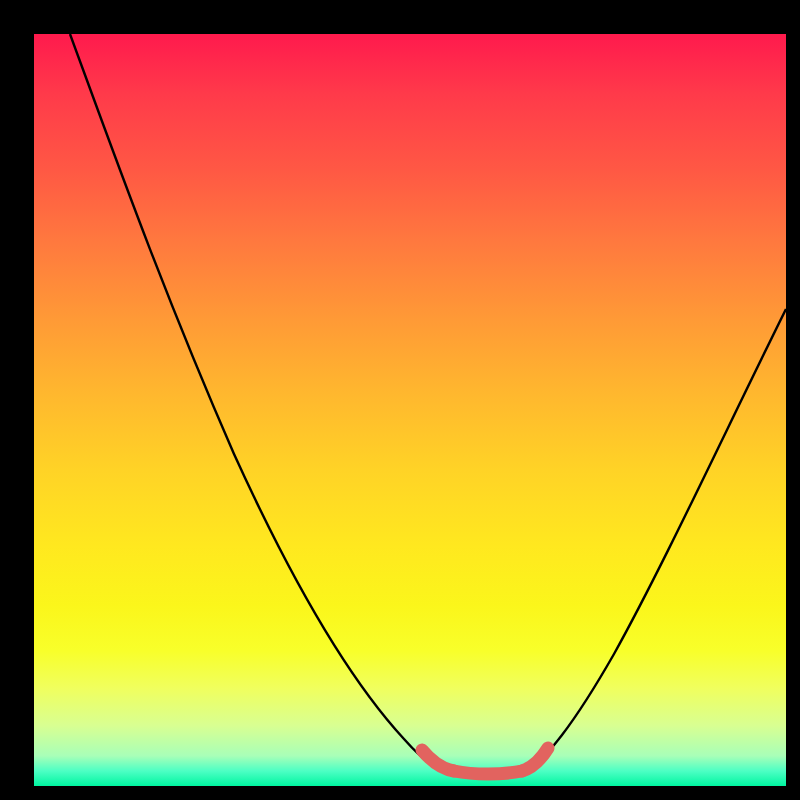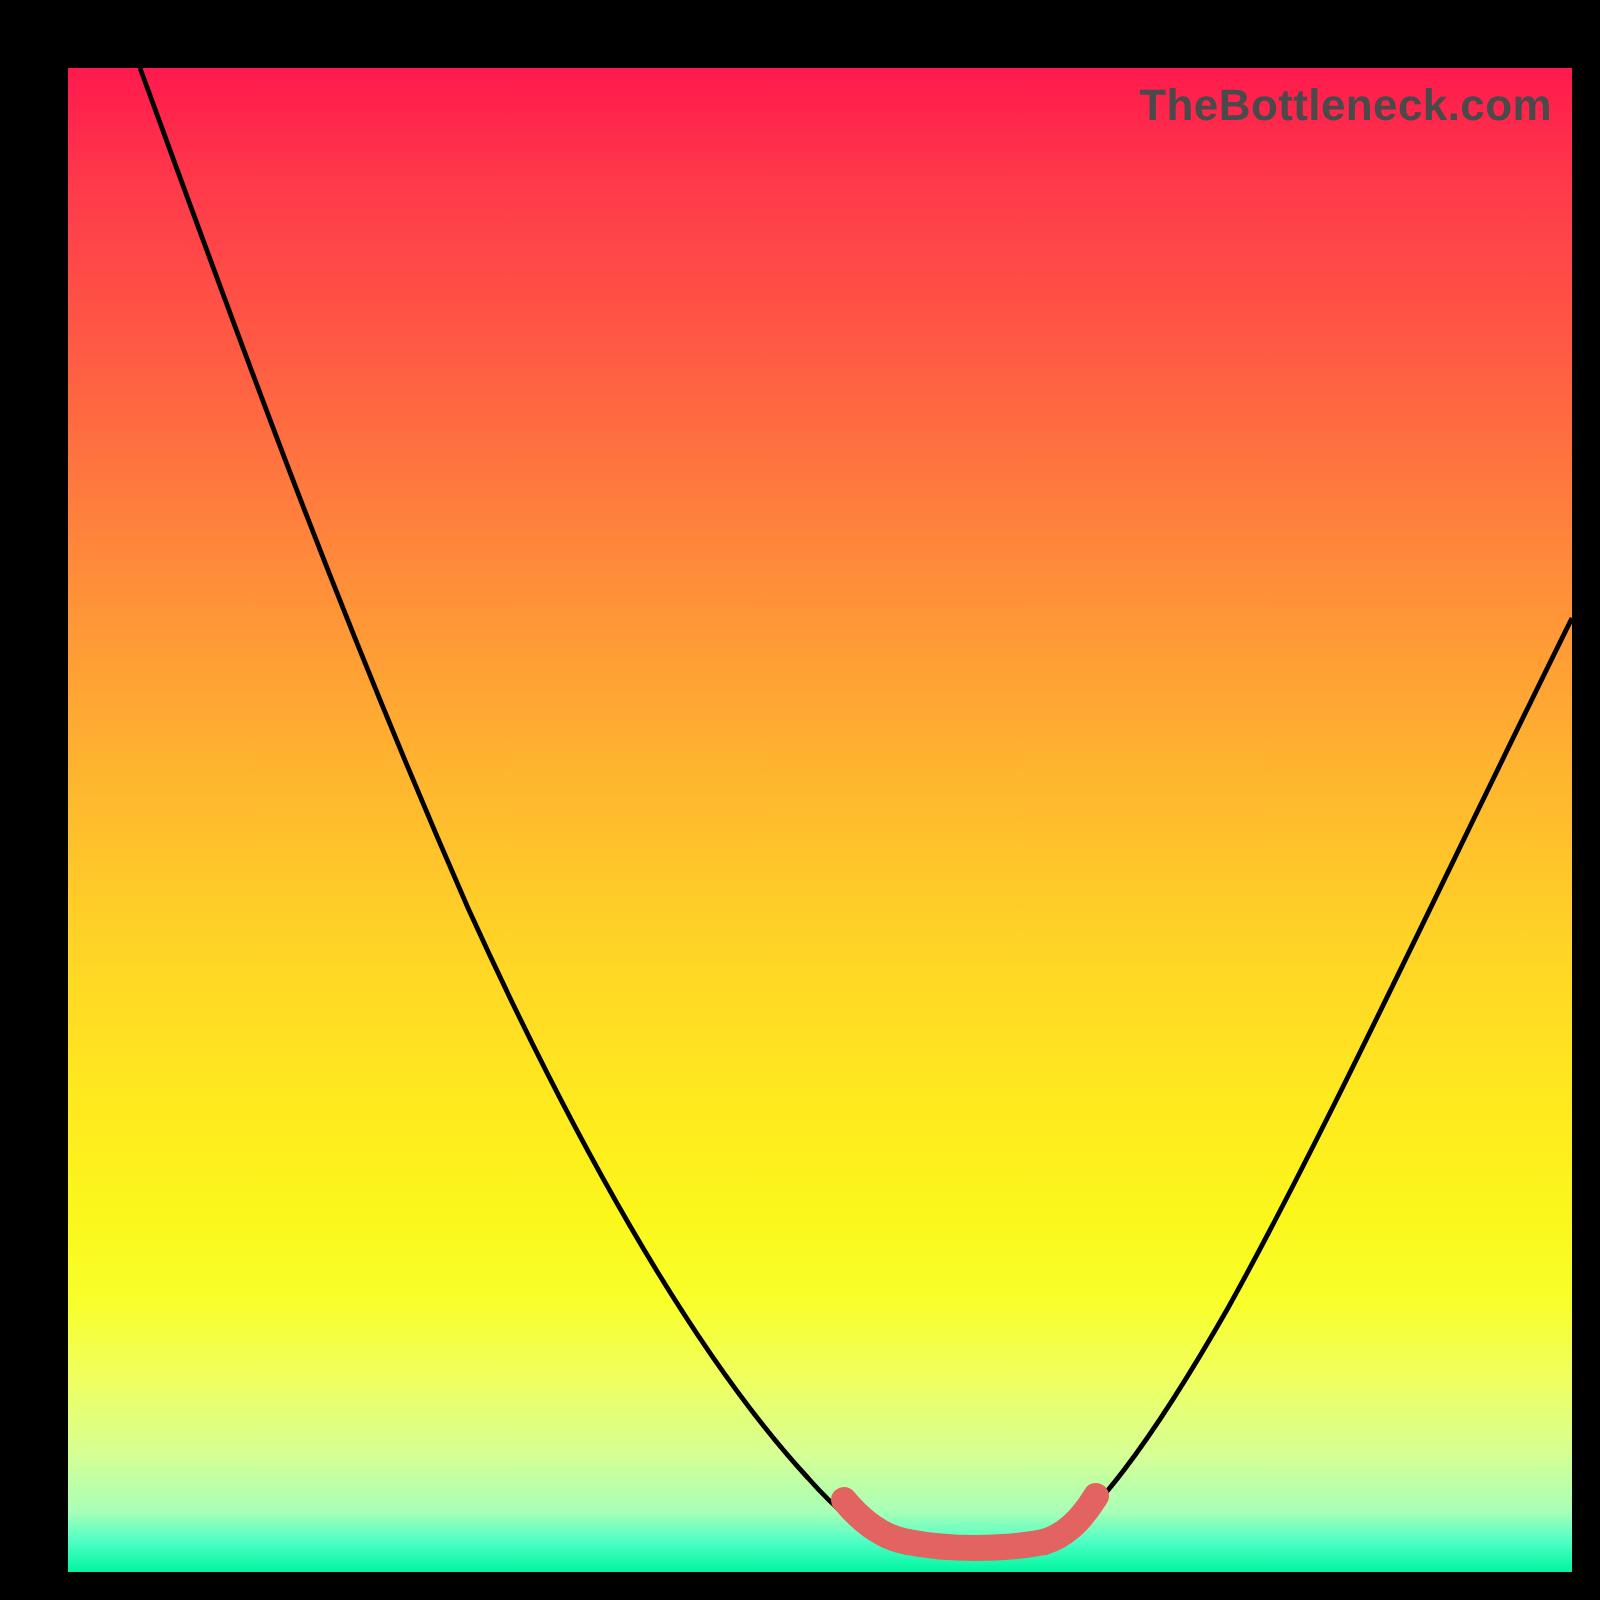--- a/index.html
+++ b/index.html
@@ -62,21 +62,20 @@
     stroke-width: 13;
     stroke-linecap: round;
     fill: none;
   }
 </style>
 </head>
 <body>
 
 <div class="frame">
 
-  <div class="watermark">TheBottleneck.com</div>
 
   <svg class="curve" viewBox="0 0 752 752">
 
     <path class="black-line" d="M 36 0
              C 80 120, 130 260, 200 420
              C 250 530, 310 640, 370 705
              C 385 722, 398 732, 406 734"></path>
 
     <path class="black-line" d="M 406 734
              C 430 740, 470 740, 494 734"></path>

